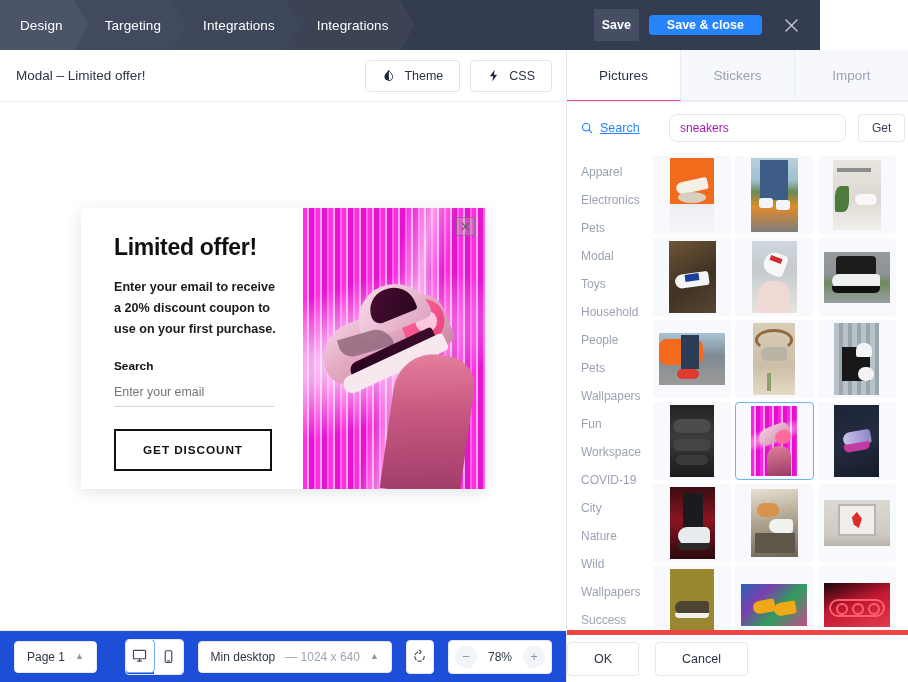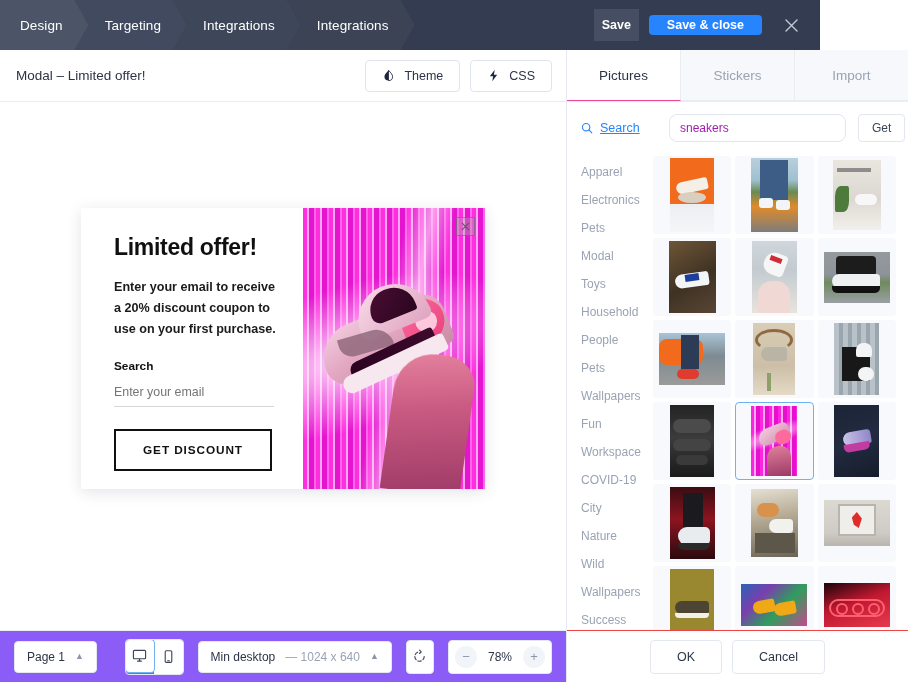--- a/index.html
+++ b/index.html
@@ -297,21 +297,21 @@
   }
 
   
   .editor-footer {
     height: 52px;
     flex: 0 0 52px;
     border-top: 1px solid #e9ecf1;
     display: flex; align-items: center;
     padding: 0 14px;
     gap: 14px;
-    background: #8b5cf6;
+    background: #1d4ed8;
   }
   .pill {
     display: flex; align-items: center; gap: 10px;
     border: 1px solid #e3e7ee;
     border-radius: 4px;
     background: #fff;
     font-size: 12px;
     color: #2c3447;
     padding: 8px 12px;
     cursor: pointer;
@@ -481,23 +481,23 @@
     border-radius: 3px;
   }
   .cell.sel { border: 1px solid #6cb2f5; border-radius: 4px; }
   .thumb {
     overflow: hidden;
     position: relative;
   }
   .rp-footer {
     height: 52px;
     flex: 0 0 52px;
-    border-top: 1px solid #ef4444;
-    display: flex; align-items: center; justify-content: center;
-    gap: 10px;
+    border-top: 5px solid #ef4444;
+    display: flex; align-items: center; 
+    gap: 16px;
   }
   .rp-footer button {
     border: 1px solid #e3e7ee;
     border-radius: 4px;
     background: #fff;
     font-size: 12.5px;
     color: #2c3447;
     padding: 9px 26px;
     cursor: pointer;
     font-family: inherit;

